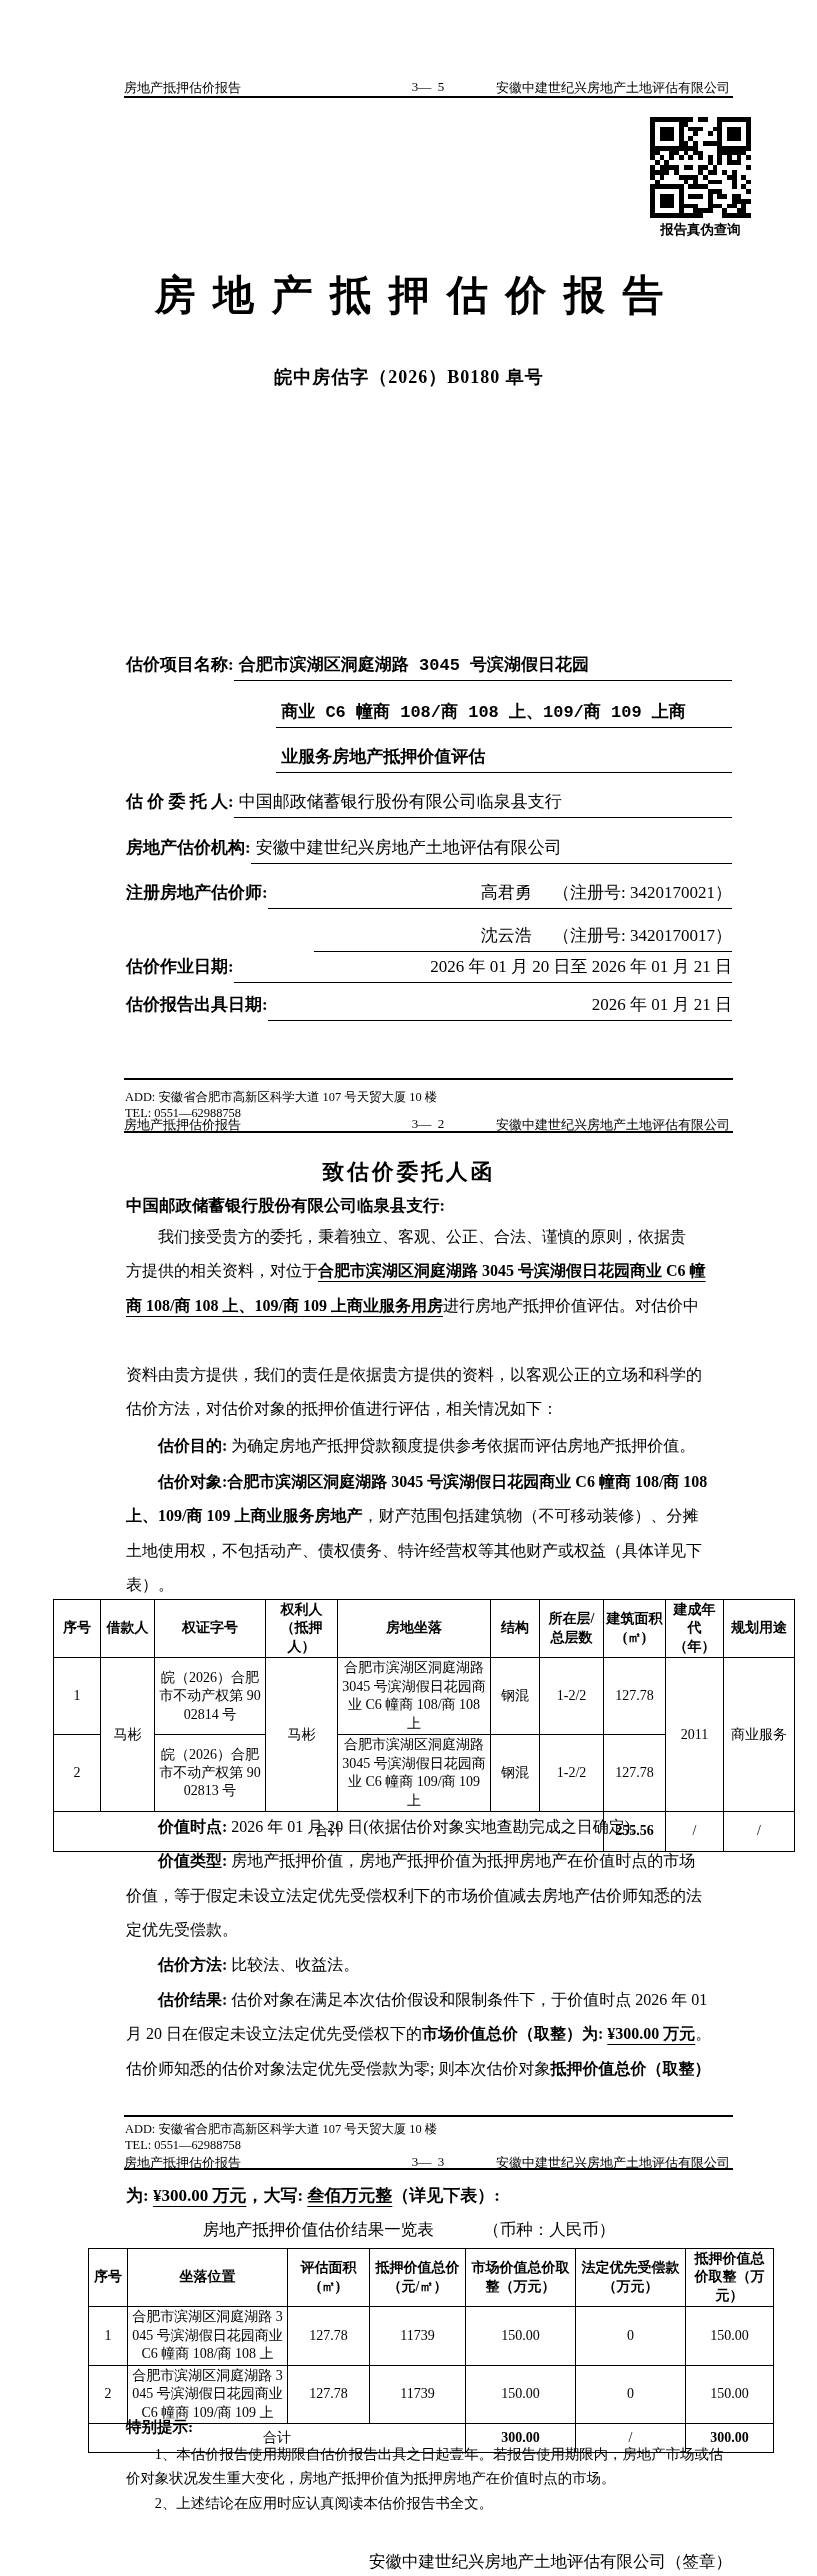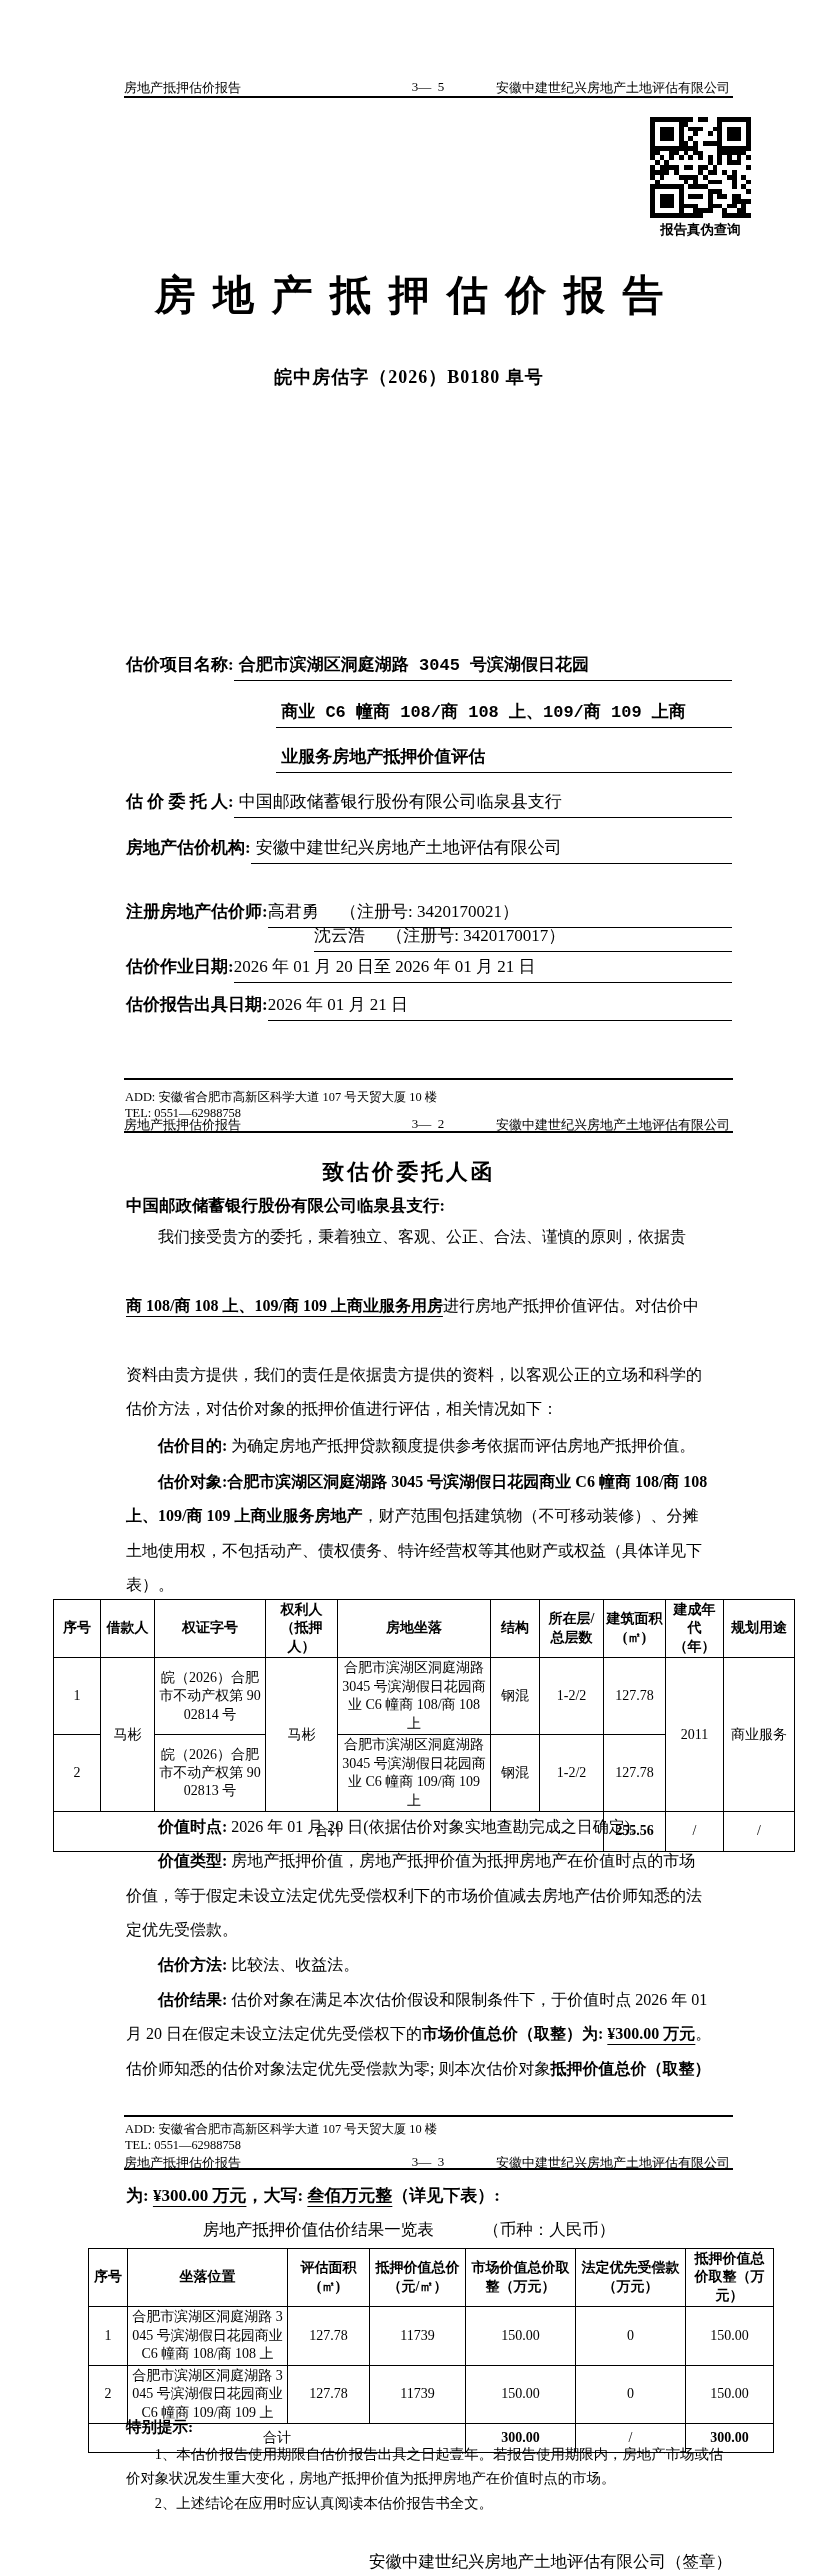--- a/index.html
+++ b/index.html
@@ -19,21 +19,21 @@
   .qr i{background:#000;}
   .qrcap{position:absolute;left:650px;top:221px;width:101px;text-align:center;font-size:13.4px;font-weight:bold;}
   
   .doctitle{position:absolute;left:0;top:268px;width:100%;text-align:center;
             font-size:41px;font-weight:bold;letter-spacing:17.5px;text-indent:17.5px;white-space:pre;}
   .docno{position:absolute;left:0;top:365px;width:100%;text-align:center;font-size:18px;
          letter-spacing:1px;white-space:pre;font-weight:bold;}
   .irow{position:absolute;left:126px;width:606px;display:flex;font-size:17px;height:28px;line-height:23px;}
   .ilabel{font-weight:bold;white-space:pre;flex:none;}
   .ival{flex:1 1 auto;border-bottom:1.5px solid #000;white-space:pre;padding-left:5.2px;}
-  .ival.ctr{text-align:left;padding-left:0;}
+  .ival.ctr{text-align:right;padding-left:0;}
   .sp{flex:none;}
   
   .lline{position:absolute;left:126px;width:613px;font-size:16px;white-space:pre;line-height:23px;}
   .n28{font-size:14.4px;}
   .ltitle{position:absolute;left:0;top:1157px;width:100%;text-align:center;font-size:21.6px;
           font-weight:bold;letter-spacing:3.1px;white-space:pre;}
   .salut{position:absolute;left:126px;top:1195px;font-size:16.5px;font-weight:bold;white-space:pre;}
   .b{font-weight:bold;}
   .u{text-decoration:underline;text-underline-offset:5.2px;text-decoration-thickness:1px;}
   
@@ -317,21 +317,21 @@
     <span class="ival"><span class="b pre">业服务房地产抵押价值评估</span></span>
   </div>
   <div class="irow" style="top:790px">
     <span class="ilabel">估 价 委 托 人:</span>
     <span class="ival">中国邮政储蓄银行股份有限公司临泉县支行</span>
   </div>
   <div class="irow" style="top:836px">
     <span class="ilabel">房地产估价机构:</span>
     <span class="ival">安徽中建世纪兴房地产土地评估有限公司</span>
   </div>
-  <div class="irow" style="top:900px">
+  <div class="irow" style="top:881px">
     <span class="ilabel">注册房地产估价师:</span>
     <span class="ival ctr">高君勇　 （注册号: 3420170021）</span>
   </div>
   <div class="irow" style="top:924px">
     <span class="sp" style="width:188px"></span>
     <span class="ival ctr">沈云浩　 （注册号: 3420170017）</span>
   </div>
   <div class="irow" style="top:955px">
     <span class="ilabel">估价作业日期:</span>
     <span class="ival ctr">2026 年 01 月 20 日至 2026 年 01 月 21 日</span>
@@ -349,20 +349,21 @@
     <span class="hl">房地产抵押估价报告</span>
     <span class="hc">3—  2</span>
     <span class="hr">安徽中建世纪兴房地产土地评估有限公司</span>
   </div>
   <div class="rule" style="top:1131px"></div>
 
   <div class="ltitle">致估价委托人函</div>
   <div class="salut">中国邮政储蓄银行股份有限公司临泉县支行:</div>
 
   <div class="lline" style="top:1225px"><span>　　我们接受贵方的委托，秉着独立、客观、公正、合法、谨慎的原则，依据贵</span></div>
+  <div class="lline" style="top:1259px"><span>方提供的相关资料，对位于</span><span class="b u">合肥市滨湖区洞庭湖路 3045 号滨湖假日花园商业 C6 幢</span></div>
   <div class="lline" style="top:1294px"><span class="b u">商 108/商 108 上、109/商 109 上商业服务用房</span><span>进行房地产抵押价值评估。对估价中</span></div>
   <div class="lline" style="top:1363px"><span>资料由贵方提供，我们的责任是依据贵方提供的资料，以客观公正的立场和科学的</span></div>
   <div class="lline" style="top:1397px"><span>估价方法，对估价对象的抵押价值进行评估，相关情况如下：</span></div>
 
   <div class="lline" style="top:1434px"><span>　　</span><span class="b">估价目的:</span><span> 为确定房地产抵押贷款额度提供参考依据而评估房地产抵押价值。</span></div>
 
   <div class="lline" style="top:1470px"><span>　　</span><span class="b">估价对象:</span><span class="b">合肥市滨湖区洞庭湖路 3045 号滨湖假日花园商业 C6 幢商 108/商 108</span></div>
   <div class="lline" style="top:1504px"><span class="b">上、109/商 109 上商业服务房地产</span><span>，财产范围包括建筑物（不可移动装修）、分摊</span></div>
   <div class="lline" style="top:1539px"><span>土地使用权，不包括动产、债权债务、特许经营权等其他财产或权益（具体详见下</span></div>
   <div class="lline" style="top:1573px"><span>表）。</span></div>

